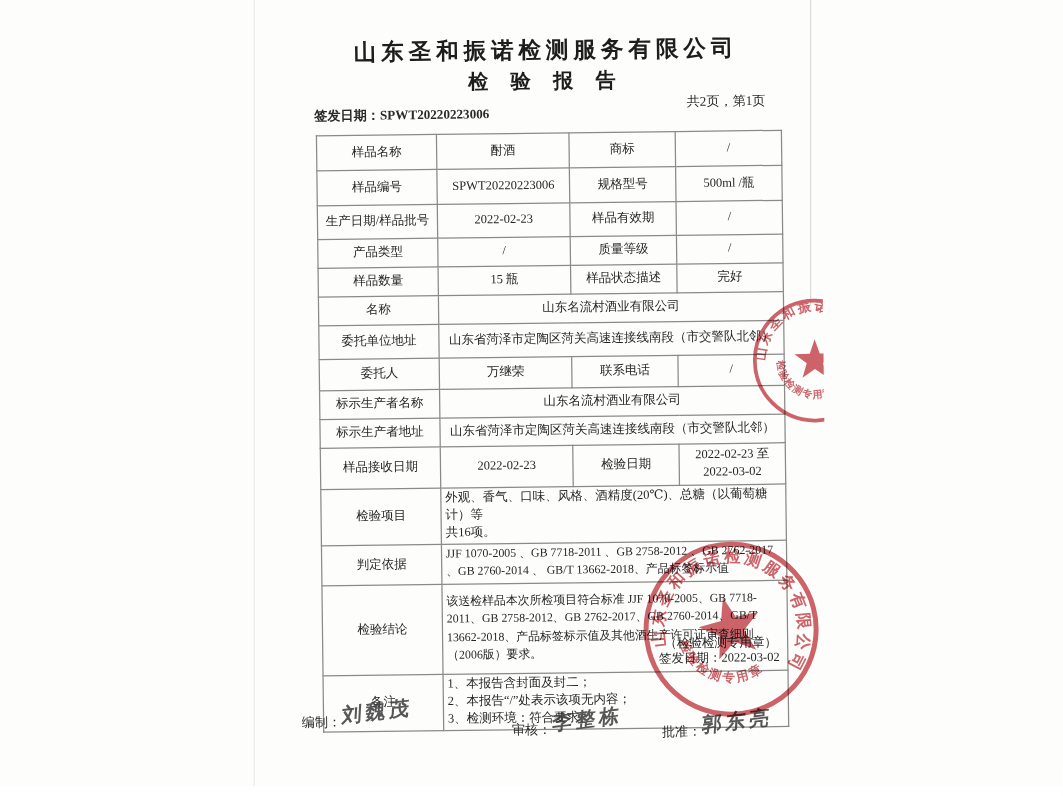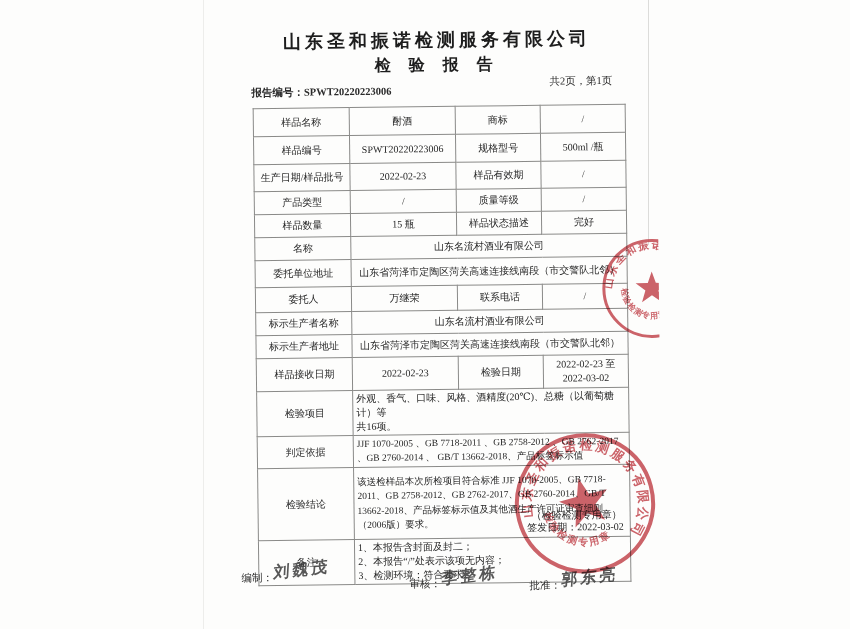--- a/index.html
+++ b/index.html
@@ -58,21 +58,21 @@
 <body>
 
 <div id="canvas">
   <div class="edge" style="left:648px;top:0;width:1px;height:245px;"></div>
   <div class="edge" style="left:203px;top:0;width:1px;height:637px;background:#ededeb;"></div>
 
   <div class="sheet">
 
     <div class="company">山东圣和振诺检测服务有限公司</div>
     <div class="rtitle">检 验 报 告</div>
-    <div class="repno"><span>报告编号：</span><span>SPWT20220223006</span></div>
+    <div class="repno"><span>签发日期：</span><span>SPWT20220223006</span></div>
     <div class="pagecount">共2页，第1页</div>
 
     <table class="report">
       <colgroup>
           <col style="width:96px">
           <col style="width:106px">
           <col style="width:85px">
           <col style="width:85px">
         </colgroup>
       <tbody>

